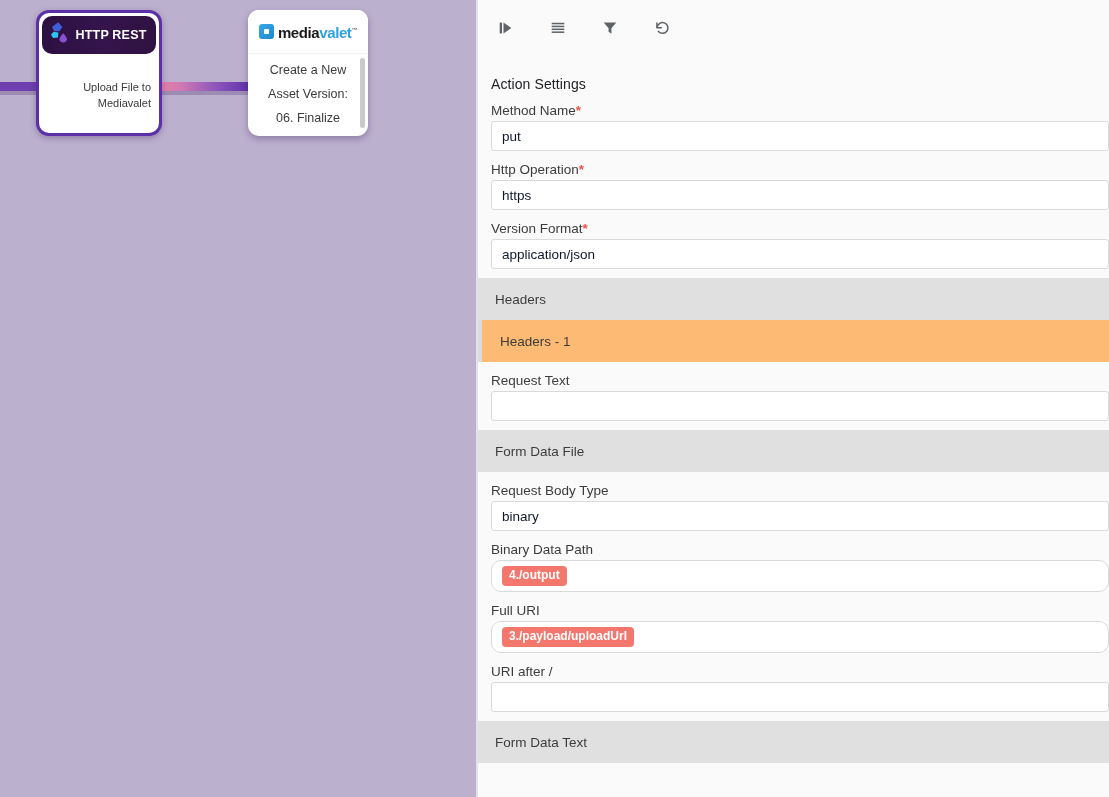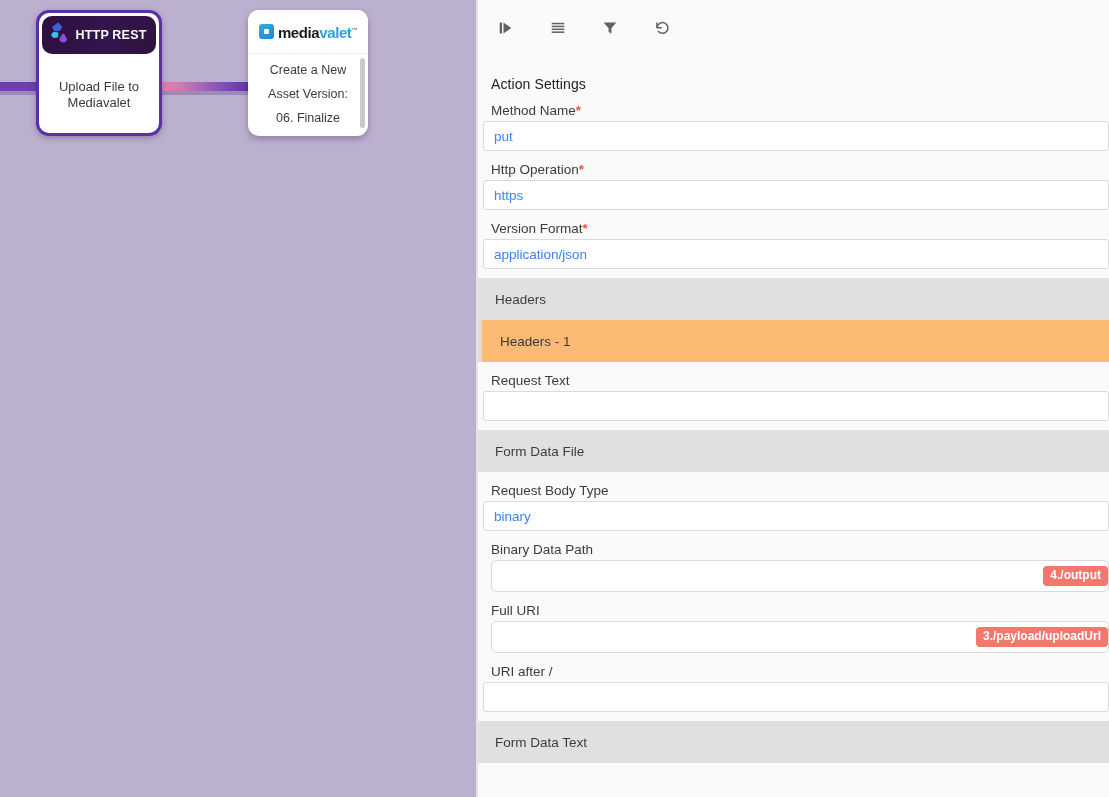--- a/index.html
+++ b/index.html
@@ -67,22 +67,22 @@
     text-align: center;
     color: #ffffff;
     font-size: 12.5px;
     font-weight: bold;
     letter-spacing: .2px;
     padding-right: 8px;
   }
   .node-http-body {
     display: flex; align-items: center; justify-content: center;
     height: 76px; padding: 0 8px;
-    text-align: center;
-    font-size: 13px;
+    text-align: right;
+    font-size: 11px;
     color: #3b3b3b;
     line-height: 16px;
   }
 
   
   .node-mv {
     position: absolute; left: 248px; top: 10px;
     width: 120px; height: 126px;
     background: #ffffff;
     border-radius: 11px;
@@ -169,29 +169,29 @@
   }
 
   .fld-label {
     margin: 11px 0 3px 13px;
     font-size: 13.5px;
     color: #3c3c3c;
   }
   .fld-label .req { color: #e8554a; font-weight: bold; }
 
   .fld-input {
-    margin-left: 5px;
+    margin-left: 13px;
     height: 30px;
     background: #ffffff;
     border: 1px solid #dadada;
     border-radius: 3px;
     display: flex; align-items: center;
     padding-left: 10px;
     font-size: 13.5px;
-    color: #3b82f6;
+    color: #0f172a;
   }
 
   .band {
     margin-top: 9px;
     height: 42px;
     background: #e0e0e0;
     display: flex; align-items: center;
     padding-left: 17px;
     font-size: 13.5px;
     color: #3c3c3c;
@@ -204,24 +204,23 @@
     padding-left: 18px;
     font-size: 13.5px;
     color: #3c3c3c;
   }
 
   .chip-box {
     margin-left: 13px;
     height: 32px;
     background: #ffffff;
     border: 1px solid #dadada;
-    border-radius: 5px;
+    border-radius: 10px;
     display: flex; align-items: center;
     padding-left: 10px;
-    justify-content: flex-end;
   }
   .chip {
     background: #f4776d;
     color: #ffffff;
     font-size: 12px;
     font-weight: bold;
     border-radius: 4px;
     padding: 3px 7px 4px 7px;
     line-height: 13px;
     white-space: nowrap;

